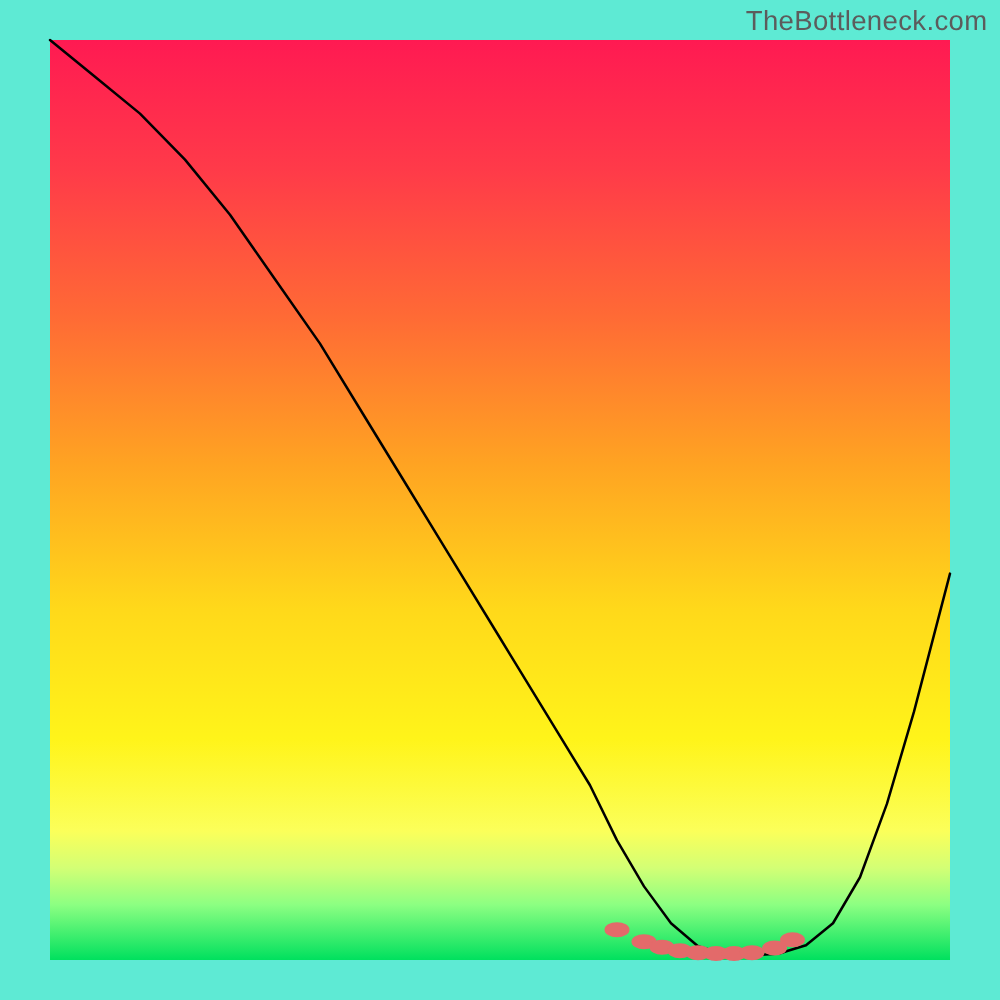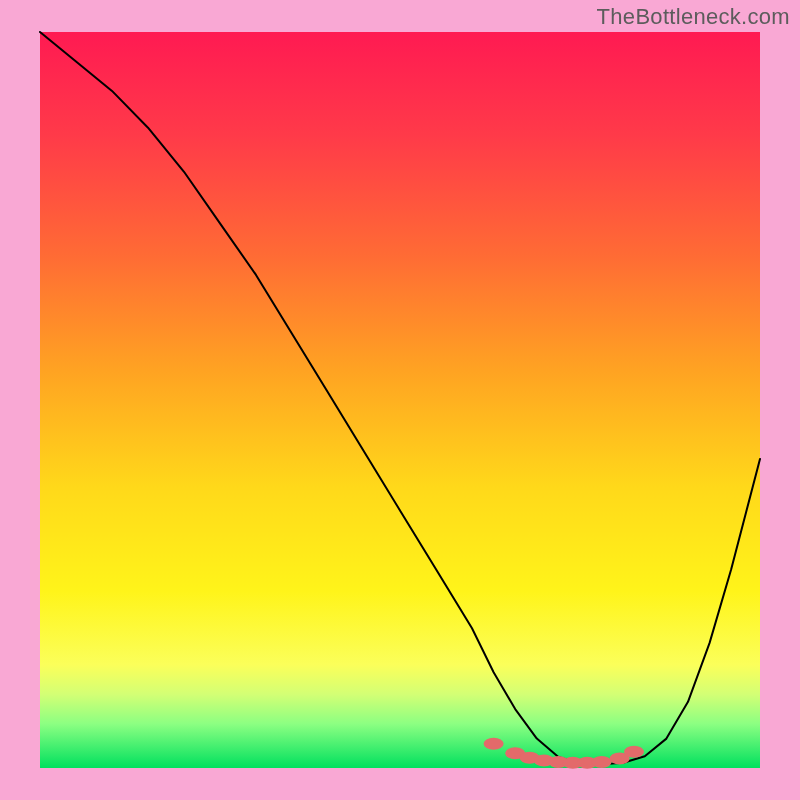--- a/index.html
+++ b/index.html
@@ -8,21 +8,21 @@
     width: 800px;
     height: 800px;
     background: #000;
     font-family: Arial, Helvetica, sans-serif;
     overflow: hidden;
   }
   .frame {
     position: relative;
     width: 800px;
     height: 800px;
-    background: #f9a8d4;
+    background: #5eead4;
   }
   .watermark {
     position: absolute;
     top: 4px;
     right: 10px;
     color: #5c5c5c;
     font-size: 22px;
     font-weight: 500;
     letter-spacing: 0.3px;
     user-select: none;

